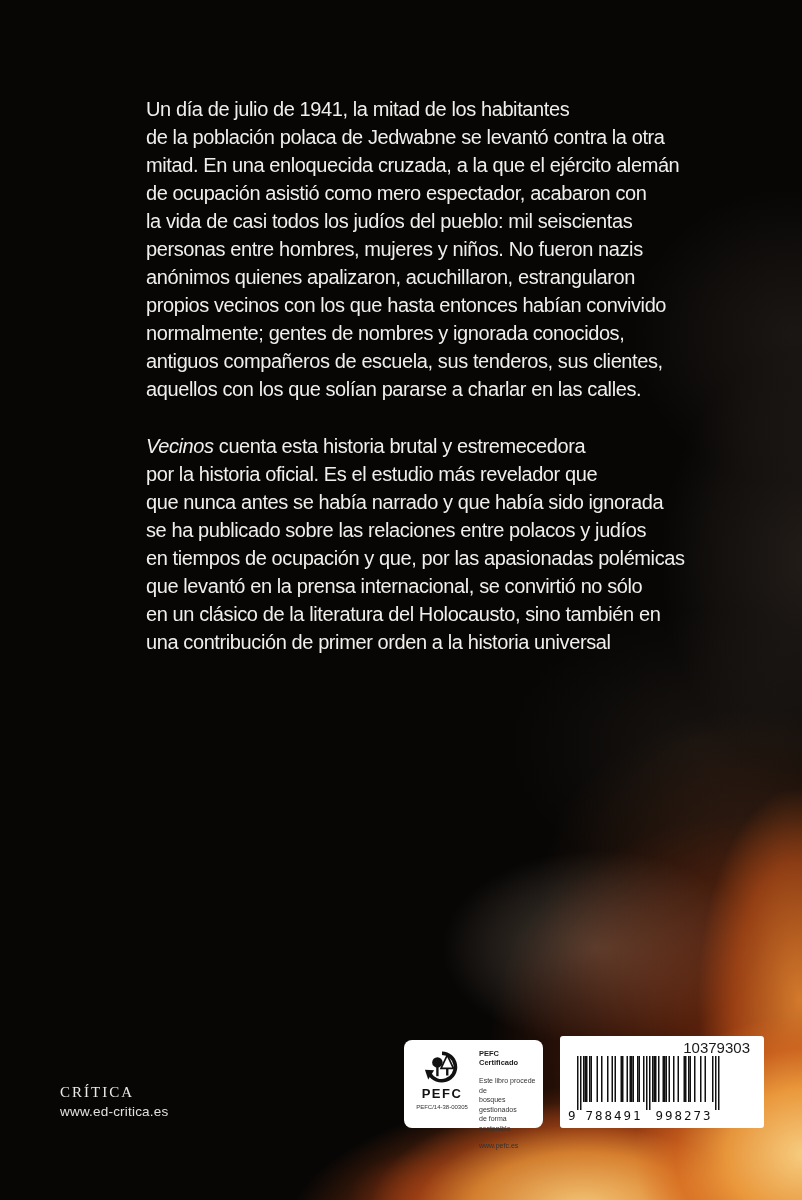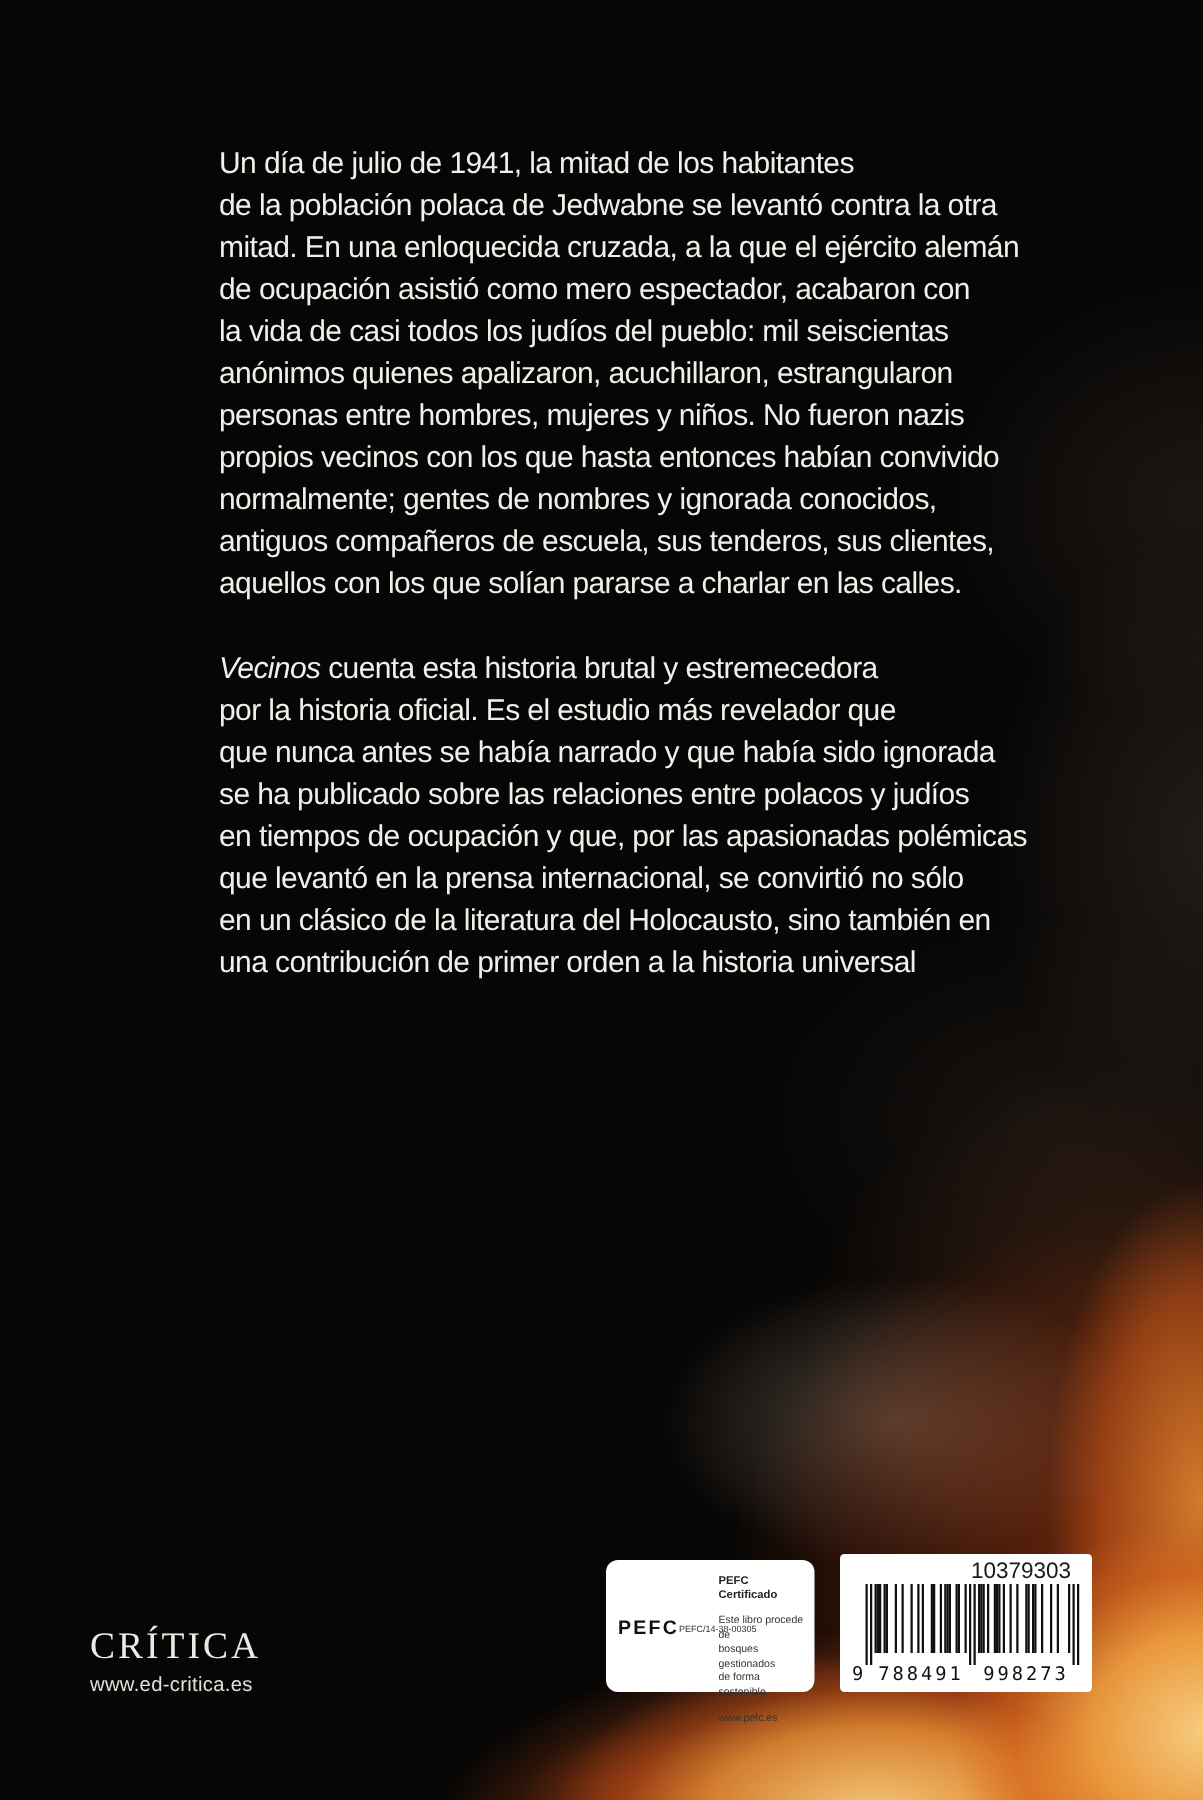--- a/index.html
+++ b/index.html
@@ -39,21 +39,21 @@
   .synopsis em { font-style: italic; }
 
   .publisher {
     position: absolute;
     left: 60px;
     top: 1084px;
     color: #eceae6;
   }
   .publisher .name {
     font-family: "Liberation Serif", serif;
-    font-size: 25px;
+    font-size: 15px;
     letter-spacing: 2px;
     font-weight: 400;
   }
   .publisher .site {
     margin-top: 3px;
     font-size: 13.5px;
     letter-spacing: 0.2px;
     color: #e2e0dc;
   }
 
@@ -66,41 +66,42 @@
     background: #ffffff;
     border-radius: 8px;
     box-sizing: border-box;
     padding: 7px 6px 5px 8px;
     display: flex;
     color: #2b2b2b;
   }
   .pefc-left {
     width: 60px;
     display: flex;
+    flex-direction: column;
     align-items: center;
   }
   .pefc-left svg { width: 42px; height: 40px; }
   .pefc-word {
     font-weight: bold;
     font-size: 13px;
     letter-spacing: 1.5px;
     color: #111;
     line-height: 14px;
   }
   .pefc-code { font-size: 6px; margin-top: 3px; color: #333; white-space: nowrap; }
   .pefc-right { flex: 1; padding-left: 7px; padding-top: 2px; }
   .pefc-title { font-size: 7.5px; font-weight: bold; color: #222; }
   .pefc-desc { margin-top: 9px; font-size: 7px; line-height: 9.5px; color: #333; }
   .pefc-site { margin-top: 9px; font-size: 7px; color: #333; }
 
   .barcode-label {
     position: absolute;
     left: 560px;
     top: 1036px;
-    width: 168px;
+    width: 204px;
     height: 92px;
     background: #ffffff;
     border-radius: 3px;
     box-sizing: border-box;
     padding: 3px 0 0 0;
   }
   .barcode-number {
     text-align: right;
     padding-right: 14px;
     font-size: 15px;
@@ -120,22 +121,22 @@
 
 <div class="cover">
 
   <div class="synopsis">
     <div class="para1">
         <div>Un día de julio de 1941, la mitad de los habitantes</div>
         <div>de la población polaca de Jedwabne se levantó contra la otra</div>
         <div>mitad. En una enloquecida cruzada, a la que el ejército alemán</div>
         <div>de ocupación asistió como mero espectador, acabaron con</div>
         <div>la vida de casi todos los judíos del pueblo: mil seiscientas</div>
+        <div>personas entre hombres, mujeres y niños. No fueron nazis</div>
         <div>anónimos quienes apalizaron, acuchillaron, estrangularon</div>
-        <div>personas entre hombres, mujeres y niños. No fueron nazis</div>
         <div>propios vecinos con los que hasta entonces habían convivido</div>
         <div>normalmente; gentes de nombres y ignorada conocidos,</div>
         <div>antiguos compañeros de escuela, sus tenderos, sus clientes,</div>
         <div>aquellos con los que solían pararse a charlar en las calles.</div>
       </div>
     <div class="para2">
       <div><em>Vecinos</em><span> cuenta esta historia brutal y estremecedora</span></div>
       <div>
           <div>por la historia oficial. Es el estudio más revelador que</div>
           <div>que nunca antes se había narrado y que había sido ignorada</div>

